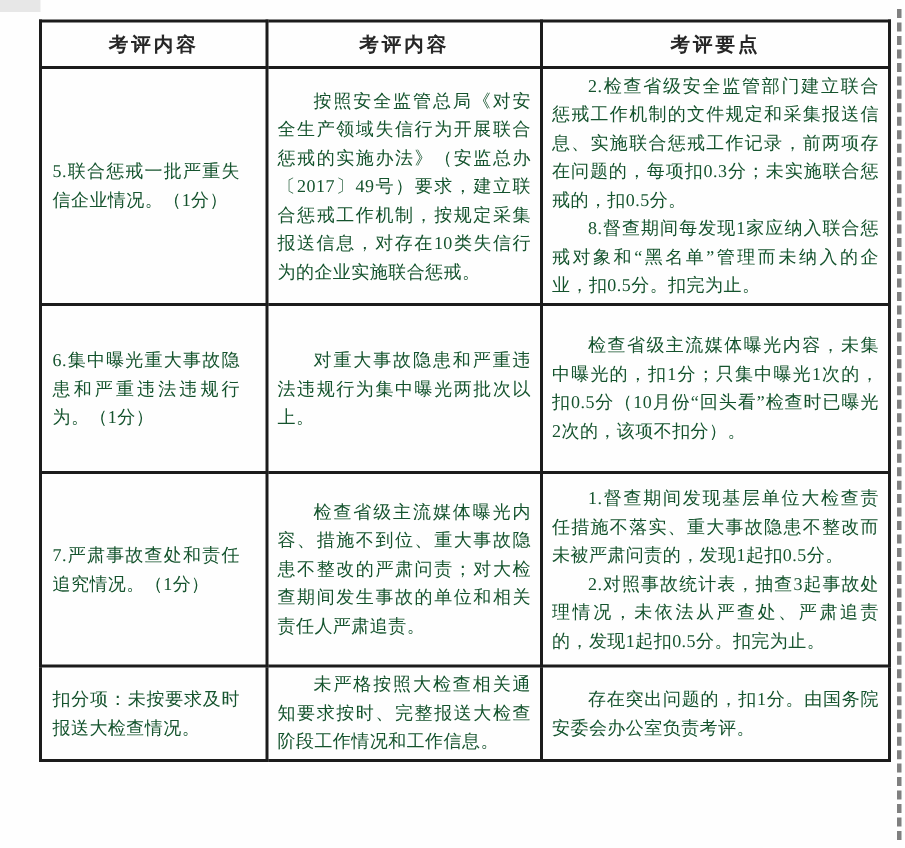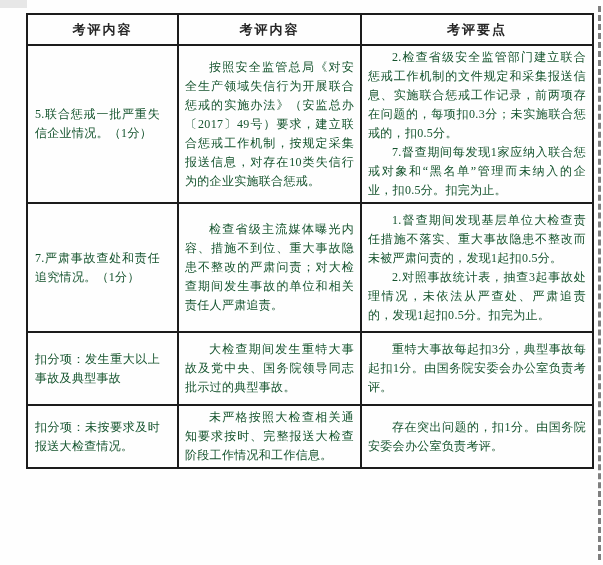--- a/index.html
+++ b/index.html
@@ -104,44 +104,44 @@
     <tbody>
       <tr class="r1">
         <td class="c1">
           <p>5.联合惩戒一批严重失信企业情况。（1分）</p>
         </td>
         <td class="c2">
           <p class="indent">按照安全监管总局《对安全生产领域失信行为开展联合惩戒的实施办法》（安监总办〔2017〕49号）要求，建立联合惩戒工作机制，按规定采集报送信息，对存在10类失信行为的企业实施联合惩戒。</p>
         </td>
         <td class="c3">
           <p class="indent">2.检查省级安全监管部门建立联合惩戒工作机制的文件规定和采集报送信息、实施联合惩戒工作记录，前两项存在问题的，每项扣0.3分；未实施联合惩戒的，扣0.5分。</p>
-          <p class="indent">7.督查期间每发现1家应纳入联合惩戒对象和“黑名单”管理而未纳入的企业，扣0.5分。扣完为止。</p>
+          <p class="indent">8.督查期间每发现1家应纳入联合惩戒对象和“黑名单”管理而未纳入的企业，扣0.5分。扣完为止。</p>
+        </td>
+      </tr>
+      <tr class="r2">
+        <td class="c1">
+          <p>6.集中曝光重大事故隐患和严重违法违规行为。（1分）</p>
+        </td>
+        <td class="c2">
+          <p class="indent">对重大事故隐患和严重违法违规行为集中曝光两批次以上。</p>
+        </td>
+        <td class="c3">
+          <p class="indent">检查省级主流媒体曝光内容，未集中曝光的，扣1分；只集中曝光1次的，扣0.5分（10月份“回头看”检查时已曝光2次的，该项不扣分）。</p>
         </td>
       </tr>
       <tr class="r3">
         <td class="c1">
           <p>7.严肃事故查处和责任追究情况。（1分）</p>
         </td>
         <td class="c2">
           <p class="indent">检查省级主流媒体曝光内容、措施不到位、重大事故隐患不整改的严肃问责；对大检查期间发生事故的单位和相关责任人严肃追责。</p>
         </td>
         <td class="c3">
           <p class="indent">1.督查期间发现基层单位大检查责任措施不落实、重大事故隐患不整改而未被严肃问责的，发现1起扣0.5分。</p>
           <p class="indent">2.对照事故统计表，抽查3起事故处理情况，未依法从严查处、严肃追责的，发现1起扣0.5分。扣完为止。</p>
-        </td>
-      </tr>
-      <tr class="r4">
-        <td class="c1">
-          <p>扣分项：发生重大以上事故及典型事故</p>
-        </td>
-        <td class="c2">
-          <p class="indent">大检查期间发生重特大事故及党中央、国务院领导同志批示过的典型事故。</p>
-        </td>
-        <td class="c3">
-          <p class="indent">重特大事故每起扣3分，典型事故每起扣1分。由国务院安委会办公室负责考评。</p>
         </td>
       </tr>
       <tr class="r5">
         <td class="c1">
           <p>扣分项：未按要求及时报送大检查情况。</p>
         </td>
         <td class="c2">
           <p class="indent">未严格按照大检查相关通知要求按时、完整报送大检查阶段工作情况和工作信息。</p>
         </td>
         <td class="c3">

